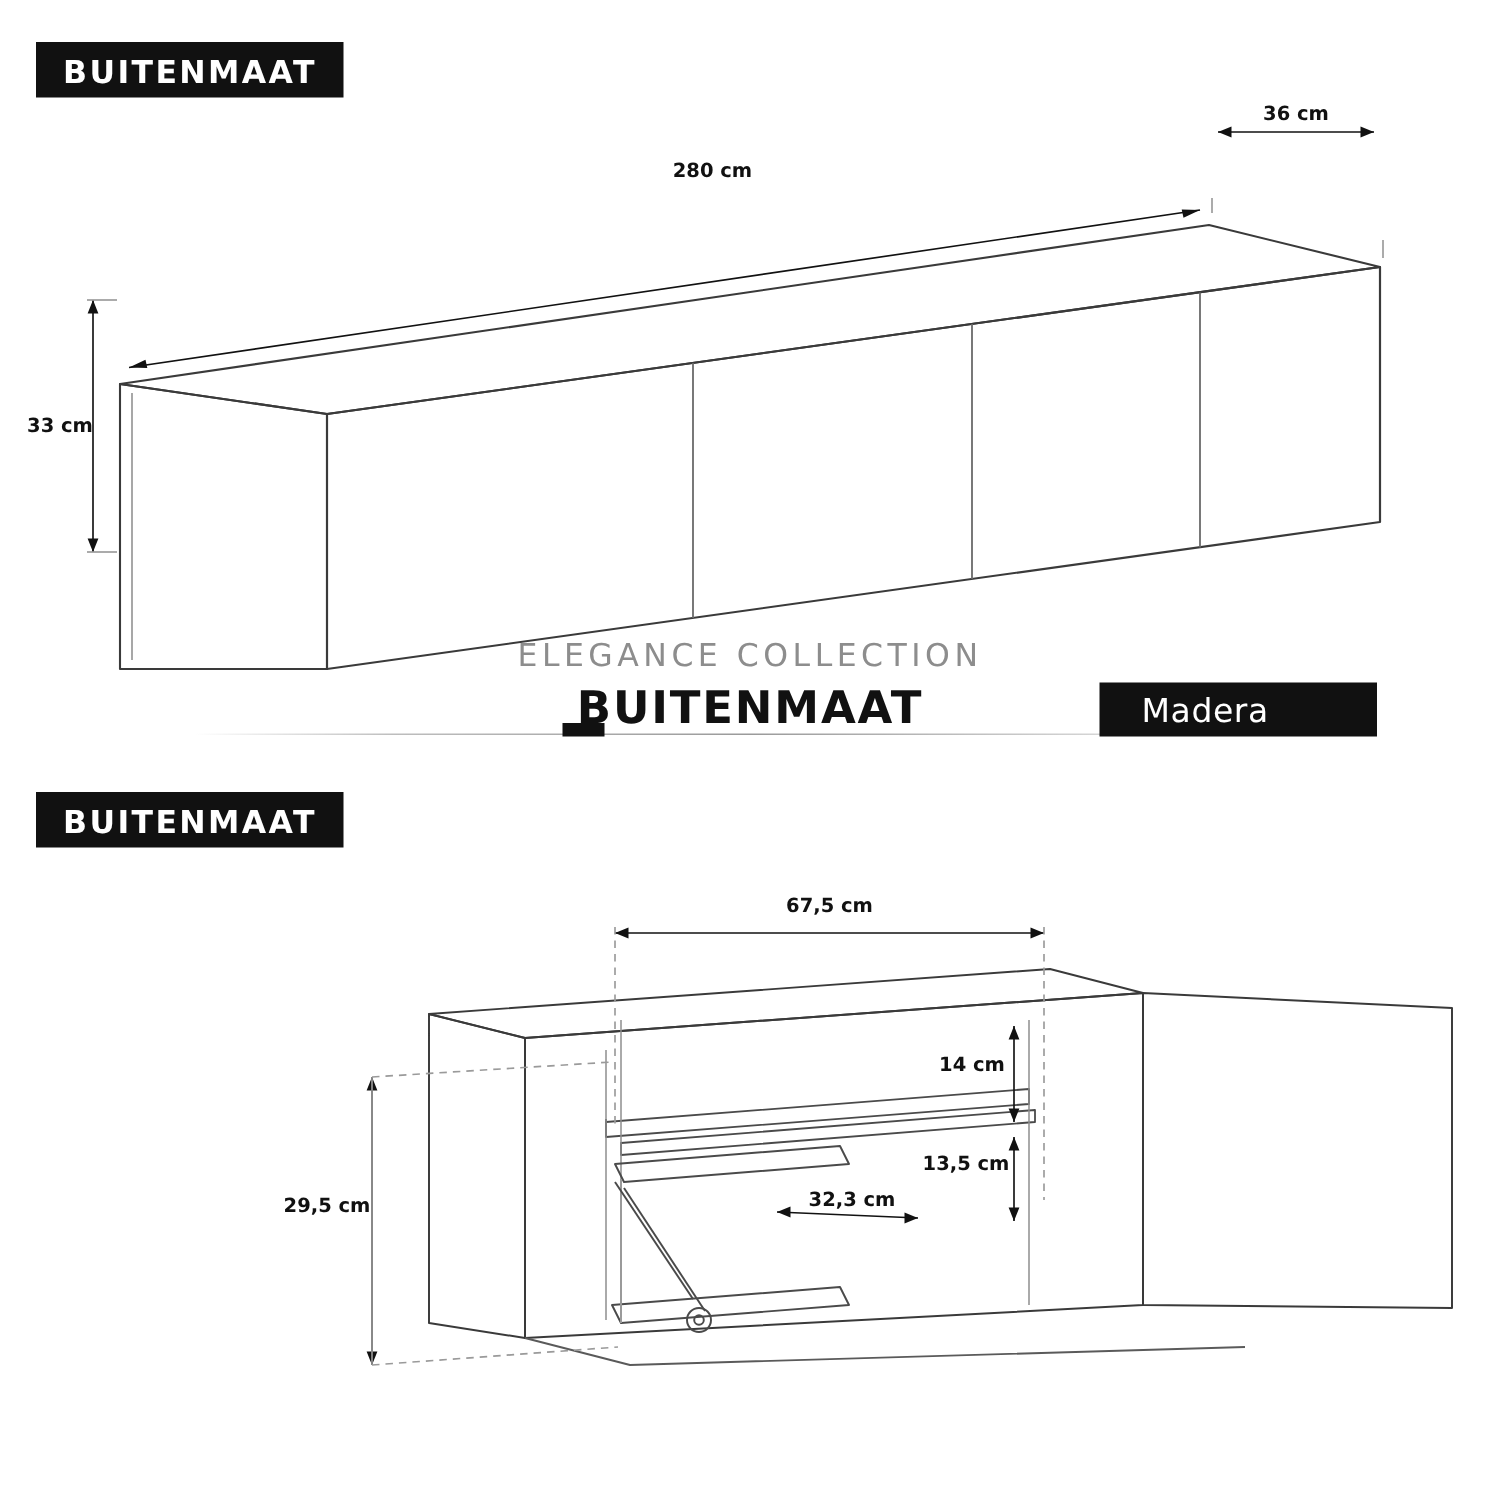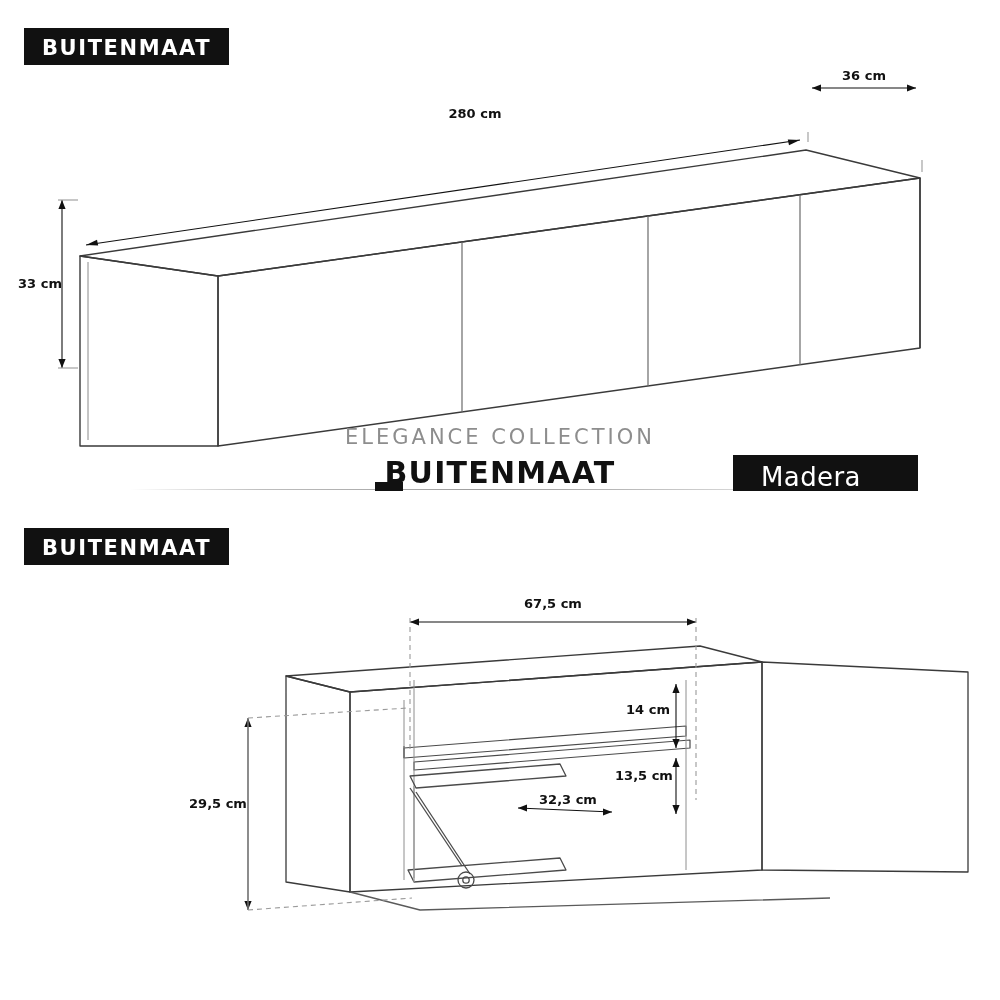--- a/index.html
+++ b/index.html
@@ -82,21 +82,21 @@
     top: 455px;
     width: 185px;
     height: 36px;
     background: #111111;
   }
   .madera-badge span {
     position: absolute;
     left: 28px;
     top: 7px;
     color: #ffffff;
-    font-size: 26px;
+    font-size: 22px;
     letter-spacing: 0.4px;
     font-weight: 400;
   }
 
   
   svg { display: block; }
   .dim-text {
     font-family: "DejaVu Sans", sans-serif;
     font-size: 13px;
     font-weight: 700;

